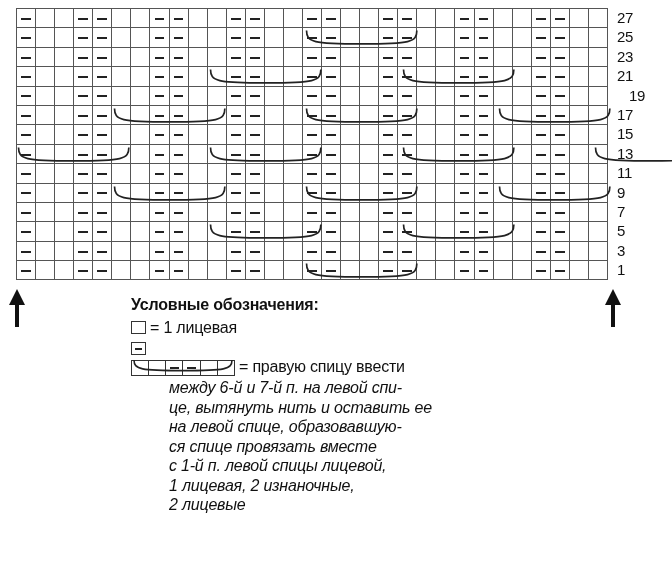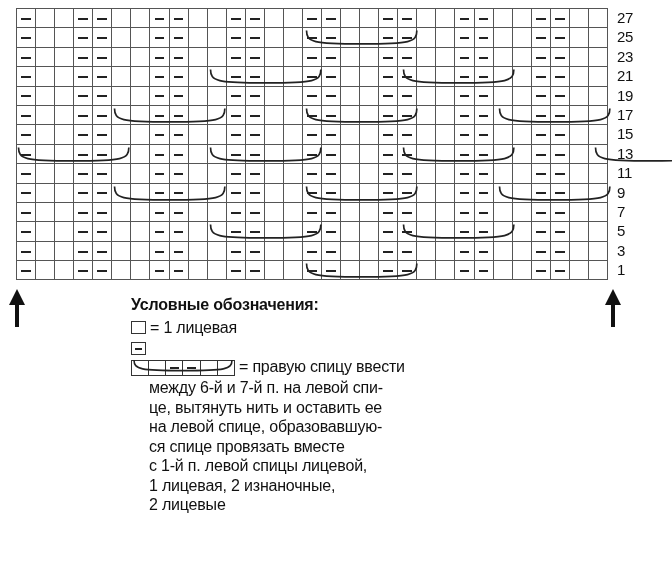--- a/index.html
+++ b/index.html
@@ -84,21 +84,22 @@
     box-sizing:border-box;padding:0;position:relative;background:#fff;
   }
   .sym-wide table{border-collapse:collapse;table-layout:fixed;}
   .sym-wide td.p::after{
     content:"";position:absolute;left:20%;right:20%;top:44%;
     height:2px;background:#222;
   }
   .leg-cont{
     font-size:16px;line-height:19.5px;color:#111;
     letter-spacing:-0.2px;white-space:nowrap;
-    margin-left:18px;
+    margin-left:38px;
+    font-style:italic;
   }
   .leg-desc-first{
     font-size:16px;line-height:19px;color:#111;
     letter-spacing:-0.2px;white-space:nowrap;
   }
 </style>
 </head>
 <body>
 
 <div id="chart-area">
@@ -620,21 +621,21 @@
           <path d="M2.5,3.5 C2.5,15.2 9,16.9 57.69,16.9 C106.38,16.9 112.88,15.2 112.88,3.5" fill="none" stroke="#222" stroke-width="1.7"></path>
         </svg>
       </div>
   </div>
 
   <div id="rownum-layer">
       <div class="rownum" style="top: 8px;">27</div>
       <div class="rownum" style="top: 27.4px;">25</div>
       <div class="rownum" style="top: 46.8px;">23</div>
       <div class="rownum" style="top: 66.2px;">21</div>
-      <div class="rownum" style="top: 85.6px;">19</div>
+      <div class="rownum" style="top: 85.6px; margin-left: 12px;">19</div>
       <div class="rownum" style="top: 105px;">17</div>
       <div class="rownum" style="top: 124.4px;">15</div>
       <div class="rownum" style="top: 143.8px;">13</div>
       <div class="rownum" style="top: 163.2px;">11</div>
       <div class="rownum" style="top: 182.6px;">9</div>
       <div class="rownum" style="top: 202px;">7</div>
       <div class="rownum" style="top: 221.4px;">5</div>
       <div class="rownum" style="top: 240.8px;">3</div>
       <div class="rownum" style="top: 260.2px;">1</div>
     </div>

